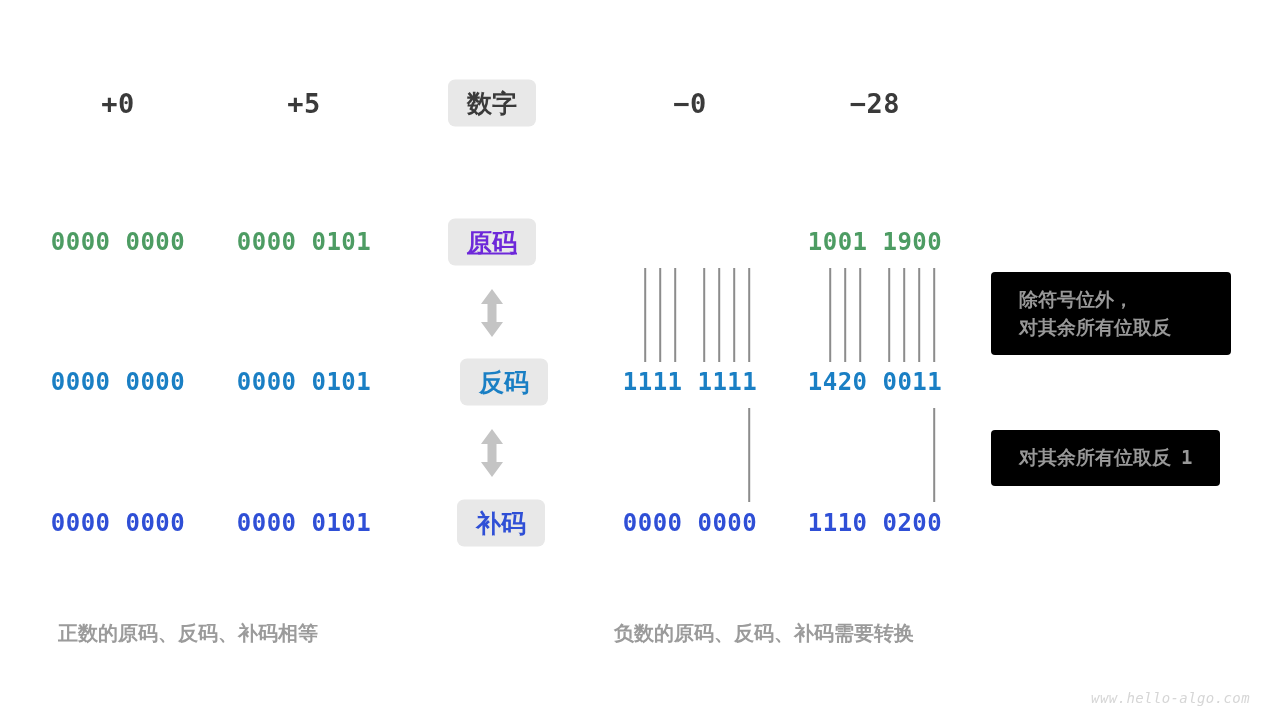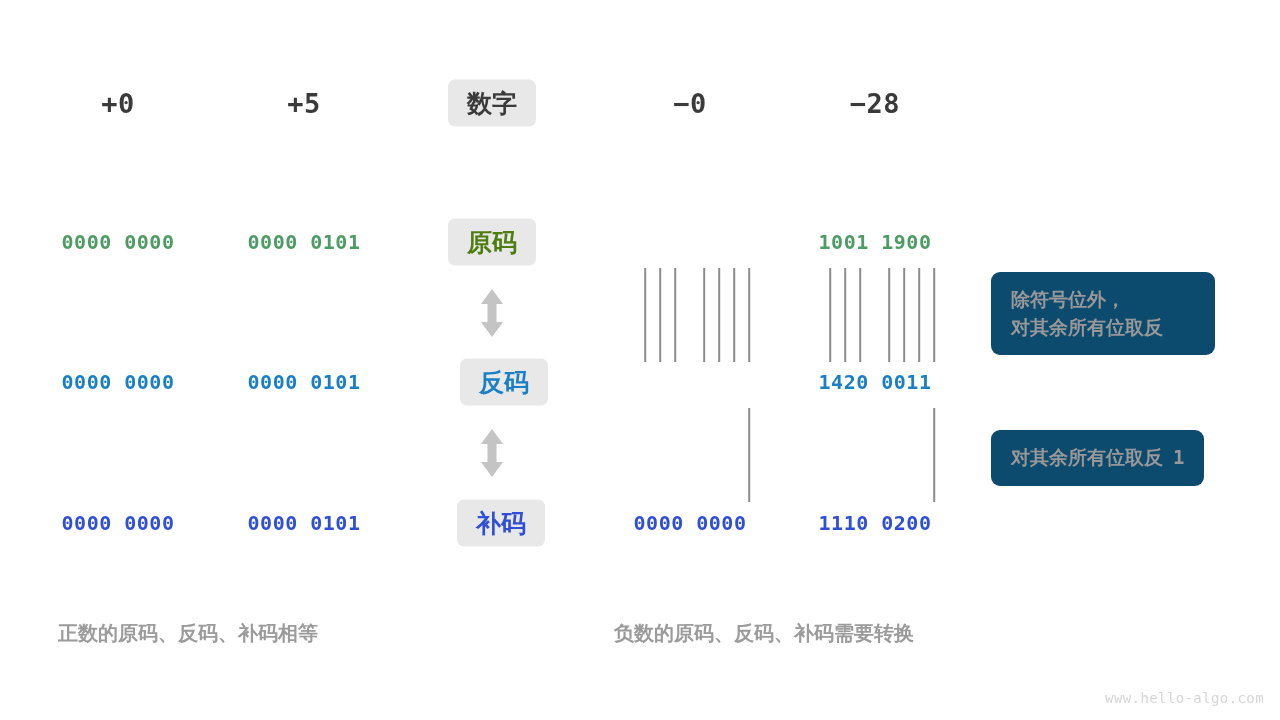--- a/index.html
+++ b/index.html
@@ -41,28 +41,28 @@
   .pill {
     background: #e8e8e8;
     border-radius: 7px;
     padding: 11px 19px;
     font-size: 25px;
     font-weight: bold;
     line-height: 1;
     text-align: center;
   }
   .pill-head   { color: #3a3a3a; }
-  .pill-true   { color: #4d7c0f; }
+  .pill-true   { color: #6d28d9; text-decoration: underline; }
   .pill-ones   { color: #1a7fc4; }
   .pill-twos   { color: #2f4fd6; margin-left: 18px; }
 
   
   .bits {
     font-family: "DejaVu Sans Mono", monospace;
-    font-size: 20px;
+    font-size: 24px;
     font-weight: bold;
     letter-spacing: 0.5px;
   }
   .c-true { color: #4d9c63; }
   .c-ones { color: #1a7fc4; }
   .c-twos { color: #2f4fd6; }
 
   
   .vline {
     position: absolute;
@@ -76,51 +76,52 @@
     position: absolute;
     transform: translate(-50%, -50%);
     width: 26px;
     height: 52px;
   }
   .updown svg { display: block; width: 100%; height: 100%; }
 
   
   .note {
     position: absolute;
-    background: #0c4a6e;
-    border-radius: 9px;
+    background: #000000;
+    border-radius: 4px;
     color: #989898;
     font-size: 19px;
     font-weight: bold;
     line-height: 1.45;
-    padding: 14px 20px;
+    padding: 14px 28px;
   }
   .note .mono {
     font-family: "DejaVu Sans Mono", monospace;
     font-weight: bold;
   }
 
   
   .caption {
     position: absolute;
     color: #9b9b9b;
     font-size: 20px;
     font-weight: bold;
     white-space: nowrap;
   }
 
   
   .watermark {
     position: absolute;
-    right: 16px;
+    right: 30px;
     bottom: 14px;
     font-family: "DejaVu Sans Mono", monospace;
     font-size: 14px;
     color: #d6d6d6;
     letter-spacing: 0.4px;
+    font-style: italic;
   }
 </style>
 </head>
 <body>
 
 <div class="stage">
 
   <div class="cell num-head" style="left:118px; top:103px;">+0</div>
 
   <div class="cell num-head" style="left:304px; top:103px;">+5</div>
@@ -167,20 +168,21 @@
   </div>
 
   <div class="cell bits c-ones" style="left:118px; top:382px;">0000 0000</div>
 
   <div class="cell bits c-ones" style="left:304px; top:382px;">0000 0101</div>
 
   <div class="cell" style="left:504px; top:382px;">
     <div class="pill pill-ones">反码</div>
   </div>
 
+  <div class="cell bits c-ones" style="left:690px; top:382px;">1111 1111</div>
 
   <div class="cell bits c-ones" style="left:875px; top:382px;">1420 0011</div>
 
   <div class="vline" style="left:749px; top:408px; height:94px;"></div>
   <div class="vline" style="left:934px; top:408px; height:94px;"></div>
 
   <div class="updown" style="left:492px; top:453px;">
     <svg viewBox="0 0 26 52" xmlns="http://www.w3.org/2000/svg">
       <path d="M13 2 L24 17 L17.5 17 L17.5 35 L24 35 L13 50 L2 35 L8.5 35 L8.5 17 L2 17 Z" fill="#c4c4c4"></path>
     </svg>

